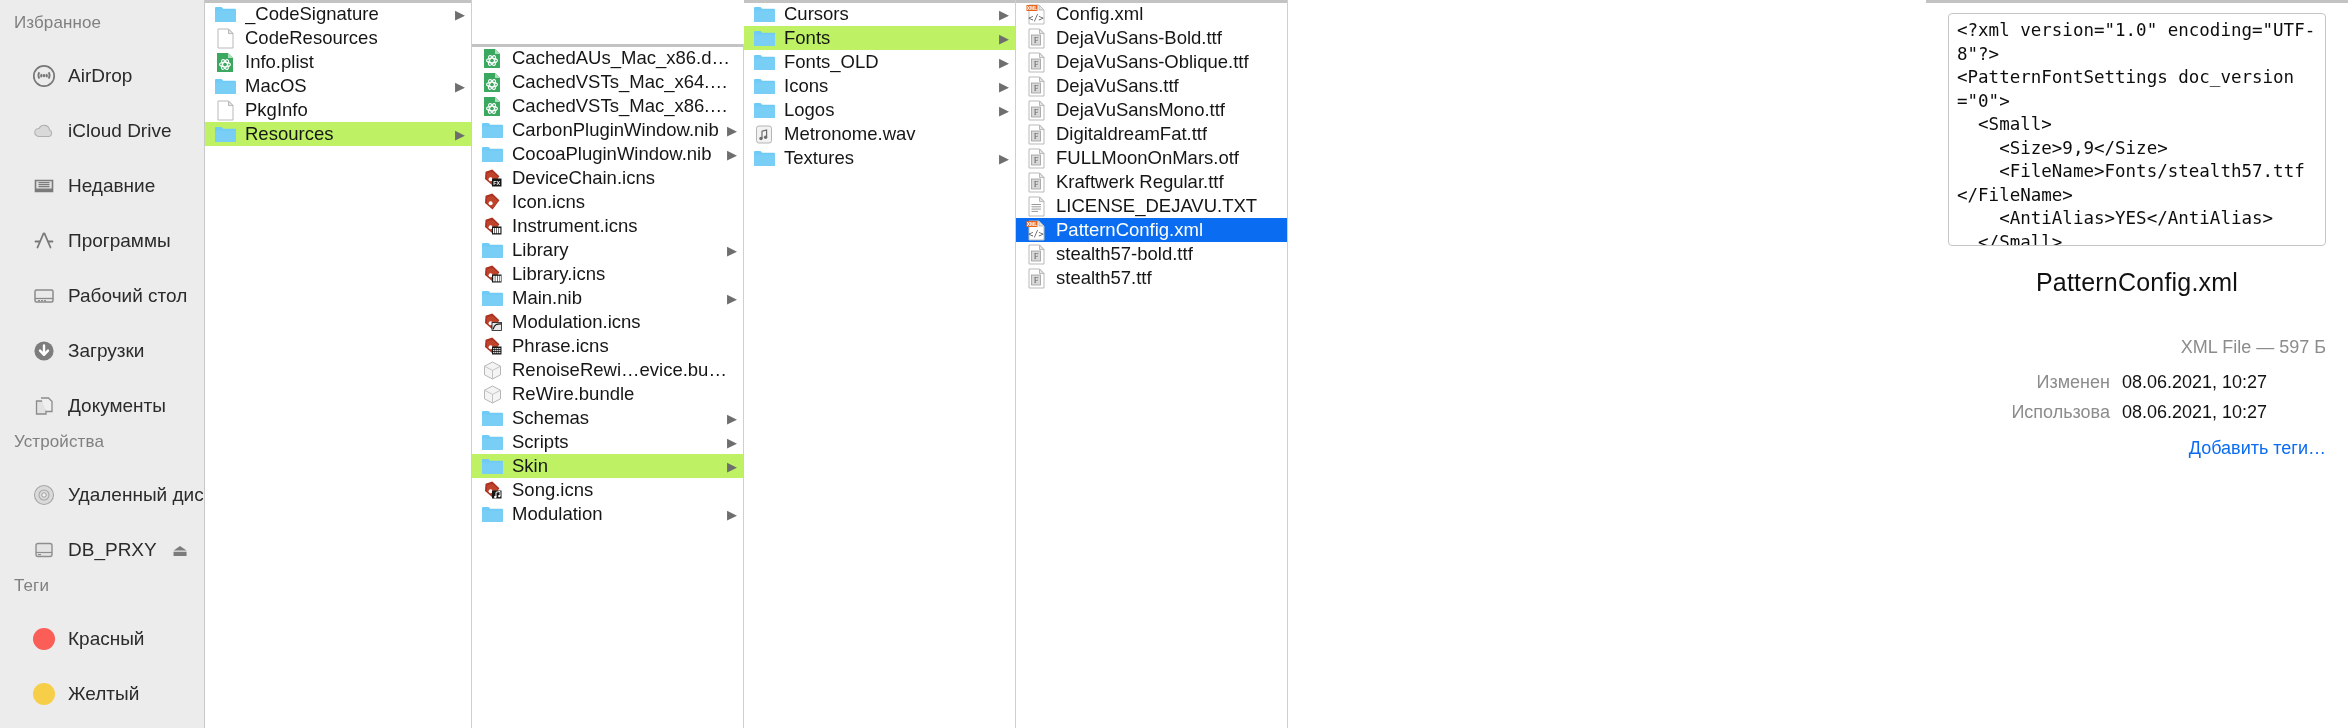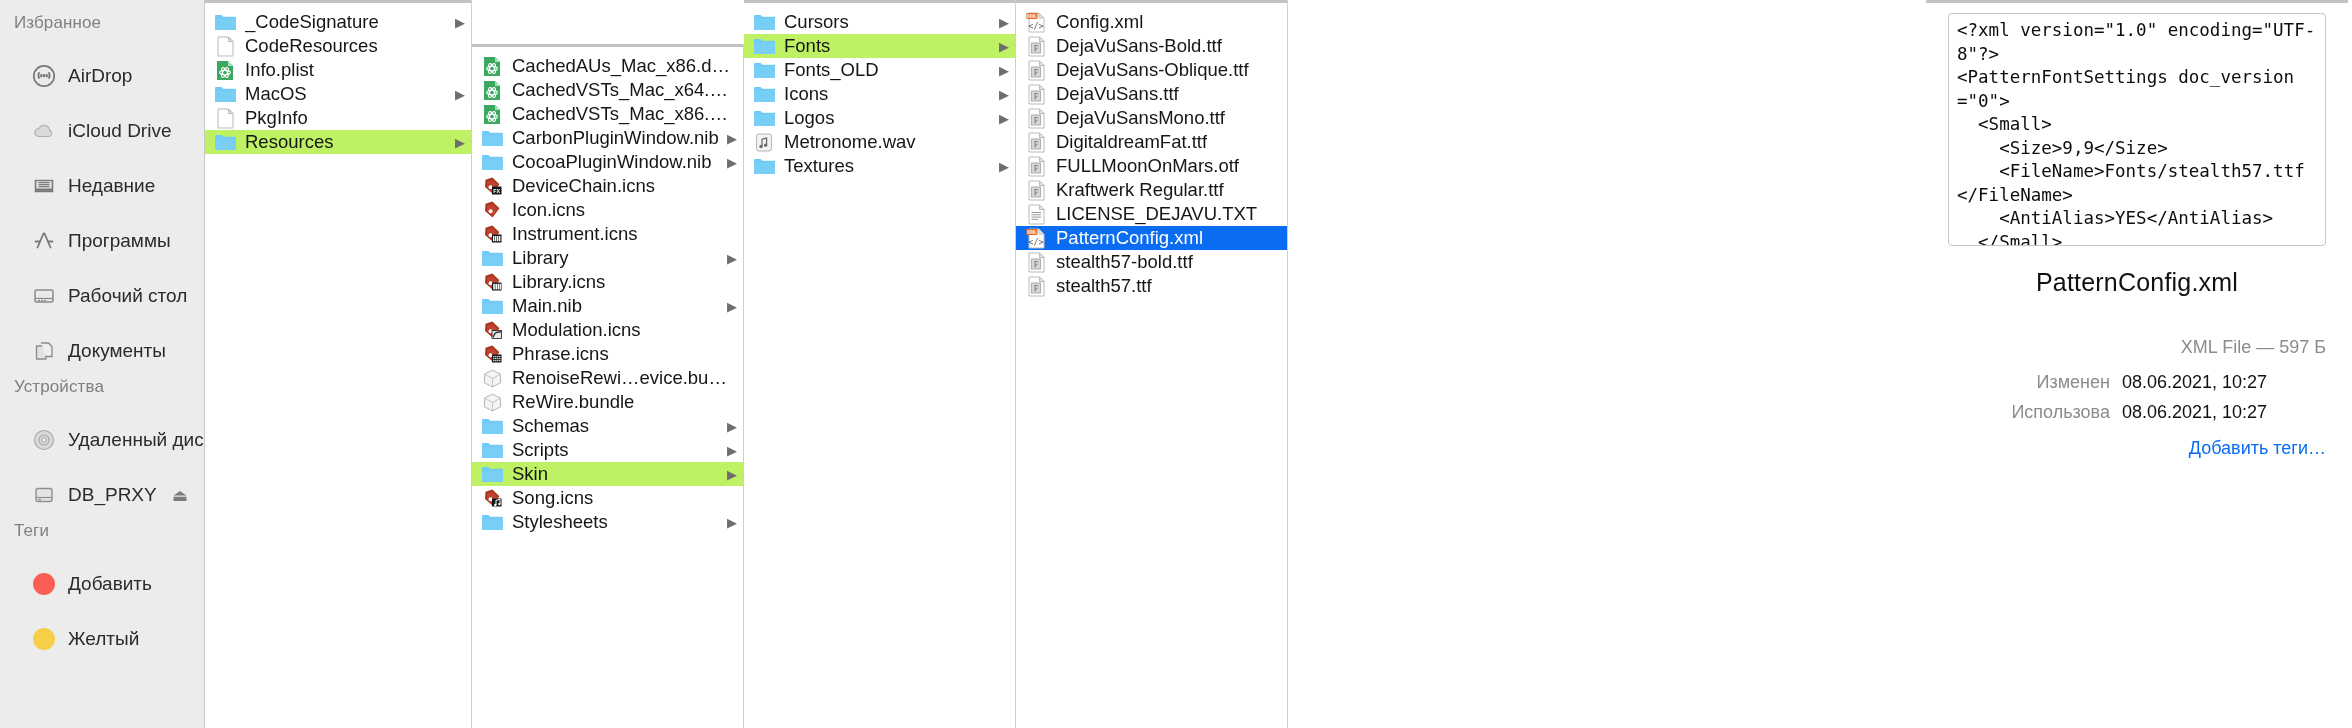--- a/index.html
+++ b/index.html
@@ -44,21 +44,21 @@
     font-size: 17px; color: #7c7c7c; line-height: 1;
   }
   .tagdot { width: 22px; height: 22px; border-radius: 50%; display:block; }
 
   
   .cols { display: flex; height: 728px; flex: 1 1 auto; }
   .col {
     height: 728px; background: #ffffff;
     border-right: 1px solid #cfcfcf;
     overflow: hidden; position: relative;
-    padding-top: 10px;
+    padding-top: 2px;
   }
   .col-1 { width: 267px; flex: 0 0 267px; }
   .col-2 { width: 272px; flex: 0 0 272px; margin-top: 44px; }
   .col-3 { width: 272px; flex: 0 0 272px; }
   .col-4 { width: 272px; flex: 0 0 272px; }
 
   .topline {
     position: absolute; top: 0; left: 0; right: 0;
     height: 3px; background: #c3c3c3;
   }
@@ -179,20 +179,29 @@
               <rect x="9" y="16" width="2" height="1.3"></rect>
               <rect x="12" y="16" width="2" height="1.3"></rect>
             </g>
           </svg>
         </span>
         <span class="sb-label">Рабочий стол</span>
       </div>
       <div class="sb-item">
         <span class="sb-icon">
           <svg width="24" height="24" viewBox="0 0 24 24">
+            <circle cx="12" cy="12" r="9.6" fill="#7d7d7d"></circle>
+            <path d="M12 6.5v8M12 15.8l-4-4.2M12 15.8l4-4.2" stroke="#fff" stroke-width="2.4" fill="none" stroke-linecap="round" stroke-linejoin="round"></path>
+          </svg>
+        </span>
+        <span class="sb-label">Загрузки</span>
+      </div>
+      <div class="sb-item">
+        <span class="sb-icon">
+          <svg width="24" height="24" viewBox="0 0 24 24">
             <path d="M4.5 7h7l2.5 2.5V20h-9.5z" fill="#e2e2e2" stroke="#8a8a8a" stroke-width="1.3"></path>
             <path d="M9 4h7.5L20 7.5V17.5h-6" fill="#efefef" stroke="#8a8a8a" stroke-width="1.3"></path>
           </svg>
         </span>
         <span class="sb-label">Документы</span>
       </div>
       <div class="sb-header">Устройства</div>
       <div class="sb-item">
         <span class="sb-icon">
           <svg width="24" height="24" viewBox="0 0 24 24">
@@ -212,21 +221,21 @@
           </svg>
         </span>
         <span class="sb-label">DB_PRXY</span>
         <span class="eject">⏏</span>
       </div>
       <div class="sb-header">Теги</div>
       <div class="sb-item">
         <span class="sb-icon">
           <span class="tagdot" style="background:#fb5d57"></span>
         </span>
-        <span class="sb-label">Добавить</span>
+        <span class="sb-label">Красный</span>
       </div>
       <div class="sb-item">
         <span class="sb-icon">
           <span class="tagdot" style="background:#f7ce47"></span>
         </span>
         <span class="sb-label">Желтый</span>
       </div>
     </div>
 
   <div class="cols" id="cols">
@@ -534,21 +543,21 @@
           </span>
           <span class="fname">Song.icns</span>
         </div>
         <div class="row">
           <span class="ico">
             <svg width="22" height="18" viewBox="0 0 22 18">
               <path d="M1 3.2c0-.7.5-1.2 1.2-1.2h5.4l1.6 1.7h11.6c.7 0 1.2.5 1.2 1.2v11c0 .7-.5 1.2-1.2 1.2H2.2C1.5 17.1 1 16.6 1 15.9z" fill="#6fcbf5"></path>
               <path d="M1 5.6h21v10.3c0 .7-.5 1.2-1.2 1.2H2.2C1.5 17.1 1 16.6 1 15.9z" fill="#79cef6"></path>
             </svg>
           </span>
-          <span class="fname">Stylesheets</span>
+          <span class="fname">Modulation</span>
           <span class="chev">▶</span>
         </div>
       </div>
       <div class="col col-3">
         <div class="topline"></div>
         <div class="row">
           <span class="ico">
             <svg width="22" height="18" viewBox="0 0 22 18">
               <path d="M1 3.2c0-.7.5-1.2 1.2-1.2h5.4l1.6 1.7h11.6c.7 0 1.2.5 1.2 1.2v11c0 .7-.5 1.2-1.2 1.2H2.2C1.5 17.1 1 16.6 1 15.9z" fill="#6fcbf5"></path>
               <path d="M1 5.6h21v10.3c0 .7-.5 1.2-1.2 1.2H2.2C1.5 17.1 1 16.6 1 15.9z" fill="#79cef6"></path>

